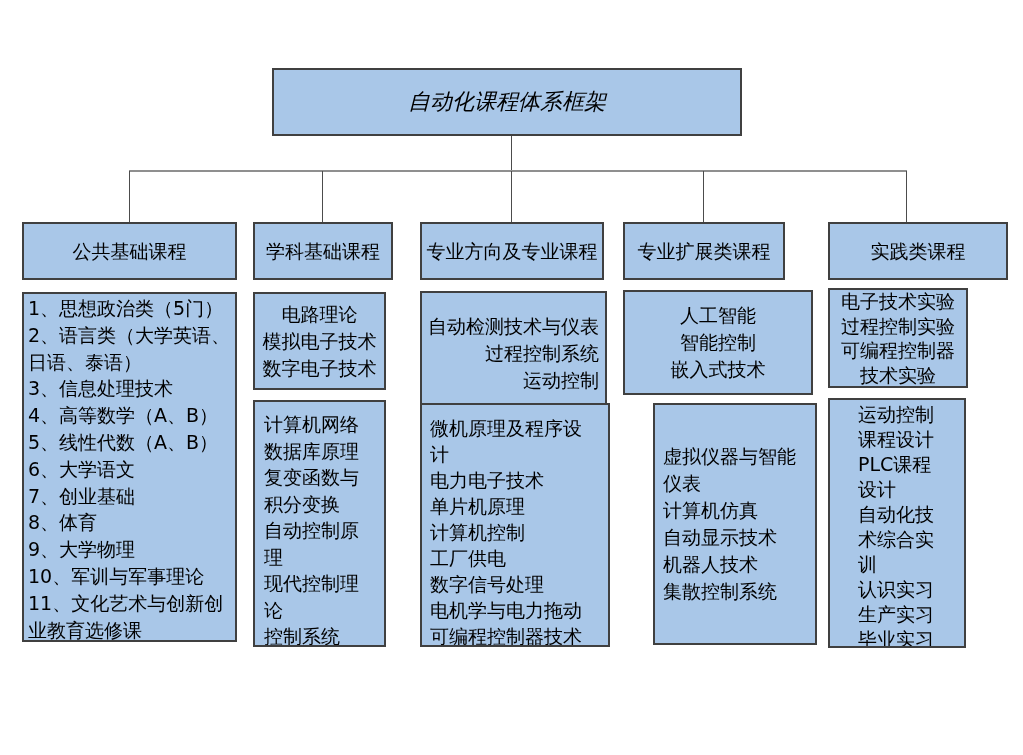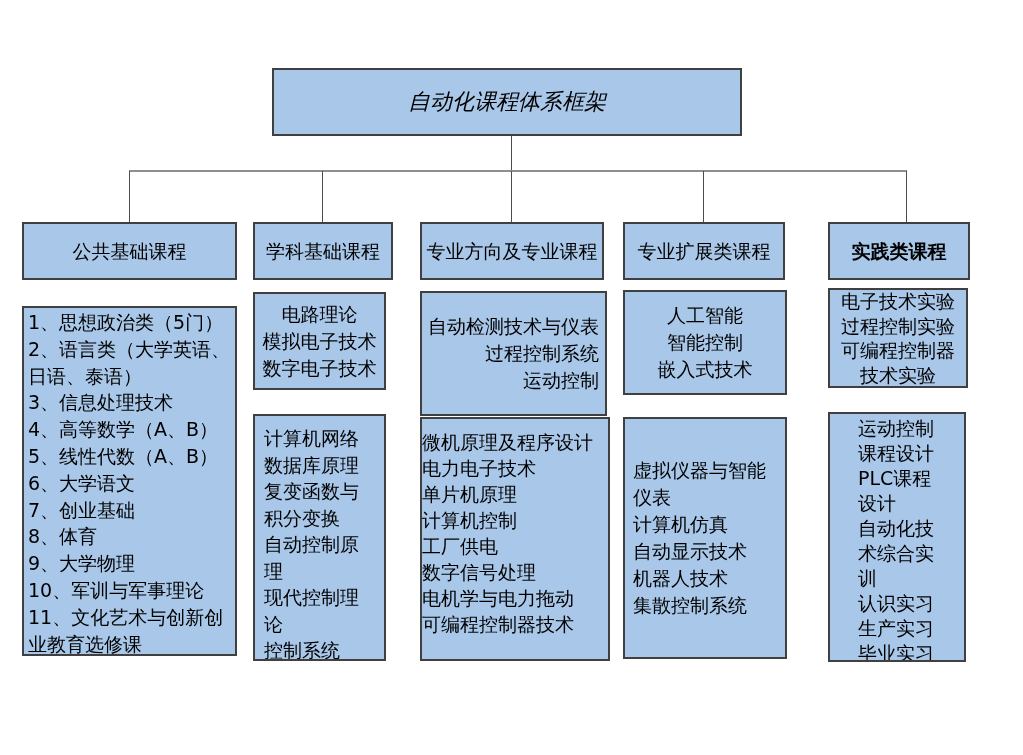--- a/index.html
+++ b/index.html
@@ -14,21 +14,21 @@
     box-sizing:border-box;
     font-size:19px;
     line-height:26px;
     white-space:pre-line;
     overflow:hidden;
   }
   .center{display:flex;align-items:center;justify-content:center;text-align:center;}
   .vcenter{display:flex;align-items:center;}
   .title-box{font-size:22px;}
   .header-box{font-size:19px;}
-  .list-left{text-align:left;margin-top:14px;}
+  .list-left{text-align:left;}
   .line{position:absolute;background:#8f8f8f;}
   .vline{background:#4c4c4c;}
 </style>
 </head>
 <body>
 
 <div class="canvas">
 
   <div class="node center title-box" style="left:272px;top:68px;width:470px;height:68px;font-style:italic;">
     <span>自动化课程体系框架</span>
@@ -69,42 +69,42 @@
 自动控制原理
 现代控制理论
 控制系统CAD</div>
 
   <div class="node center header-box" style="left:420px;top:222px;width:184px;height:58px;">
     <span>专业方向及专业课程</span>
   </div>
   <div class="node center" style="left:420px;top:291px;width:187px;height:125px;line-height:27px;text-align:right;">自动检测技术与仪表
 过程控制系统
 运动控制</div>
-  <div class="node list-left" style="left:420px;top:403px;width:190px;height:244px;padding:10px 0;line-height:26px;">微机原理及程序设计
+  <div class="node list-left" style="left:420px;top:403px;width:190px;height:244px;padding:10px 8px;line-height:26px;">微机原理及程序设计
 电力电子技术
 单片机原理
 计算机控制
 工厂供电
 数字信号处理
 电机学与电力拖动
 可编程控制器技术</div>
 
   <div class="node center header-box" style="left:623px;top:222px;width:162px;height:58px;">
     <span>专业扩展类课程</span>
   </div>
-  <div class="node center" style="left:623px;top:290px;width:164px;height:105px;line-height:27px;">人工智能
+  <div class="node center" style="left:623px;top:290px;width:190px;height:105px;line-height:27px;">人工智能
 智能控制
 嵌入式技术</div>
-  <div class="node vcenter list-left" style="left:623px;top:403px;width:164px;height:242px;padding:0 8px;line-height:27px;">虚拟仪器与智能仪表
+  <div class="node vcenter list-left" style="left:653px;top:403px;width:164px;height:242px;padding:0 8px;line-height:27px;">虚拟仪器与智能仪表
 计算机仿真
 自动显示技术
 机器人技术
 集散控制系统</div>
 
-  <div class="node center header-box" style="left:828px;top:222px;width:142px;height:58px;font-weight:bold;">
+  <div class="node center header-box" style="left:828px;top:222px;width:180px;height:58px;">
     <span>实践类课程</span>
   </div>
   <div class="node center" style="left:828px;top:288px;width:140px;height:100px;line-height:24.5px;padding:0 4px;">电子技术实验
 过程控制实验
 可编程控制器技术实验</div>
   <div class="node list-left" style="left:828px;top:398px;width:138px;height:250px;padding:2px 28px;line-height:25px;">运动控制课程设计
 PLC课程设计
 自动化技术综合实训
 认识实习
 生产实习

